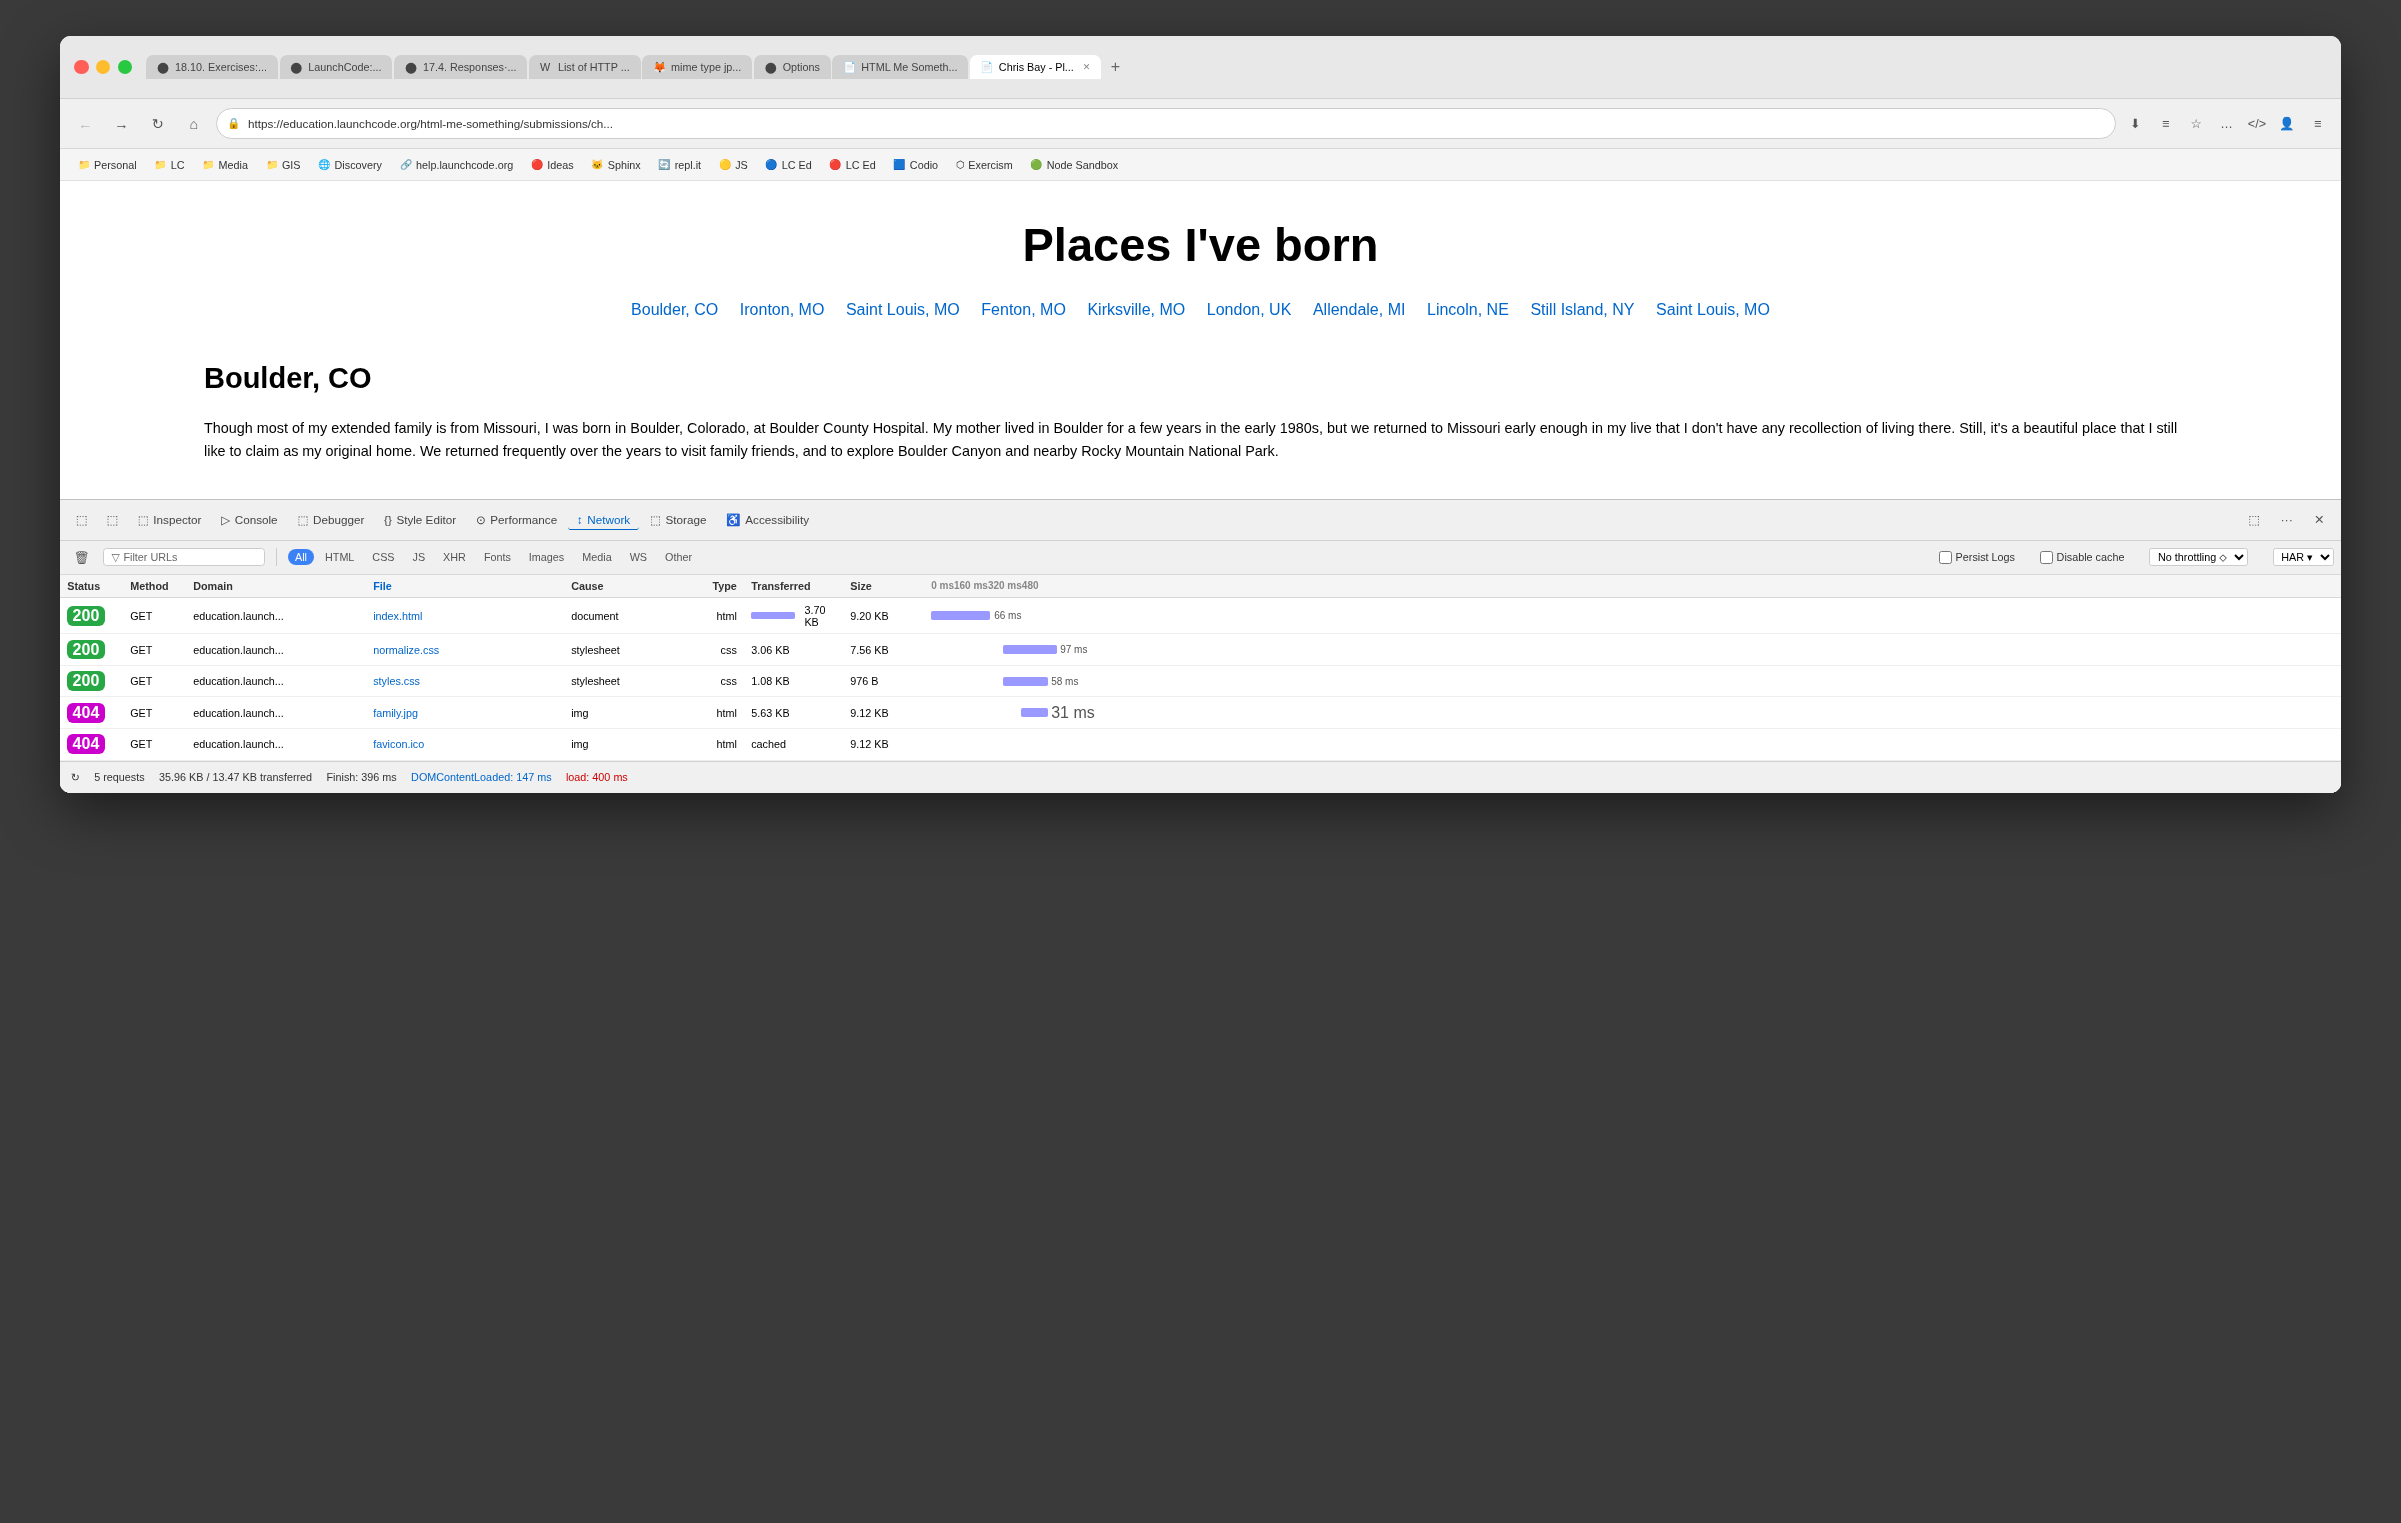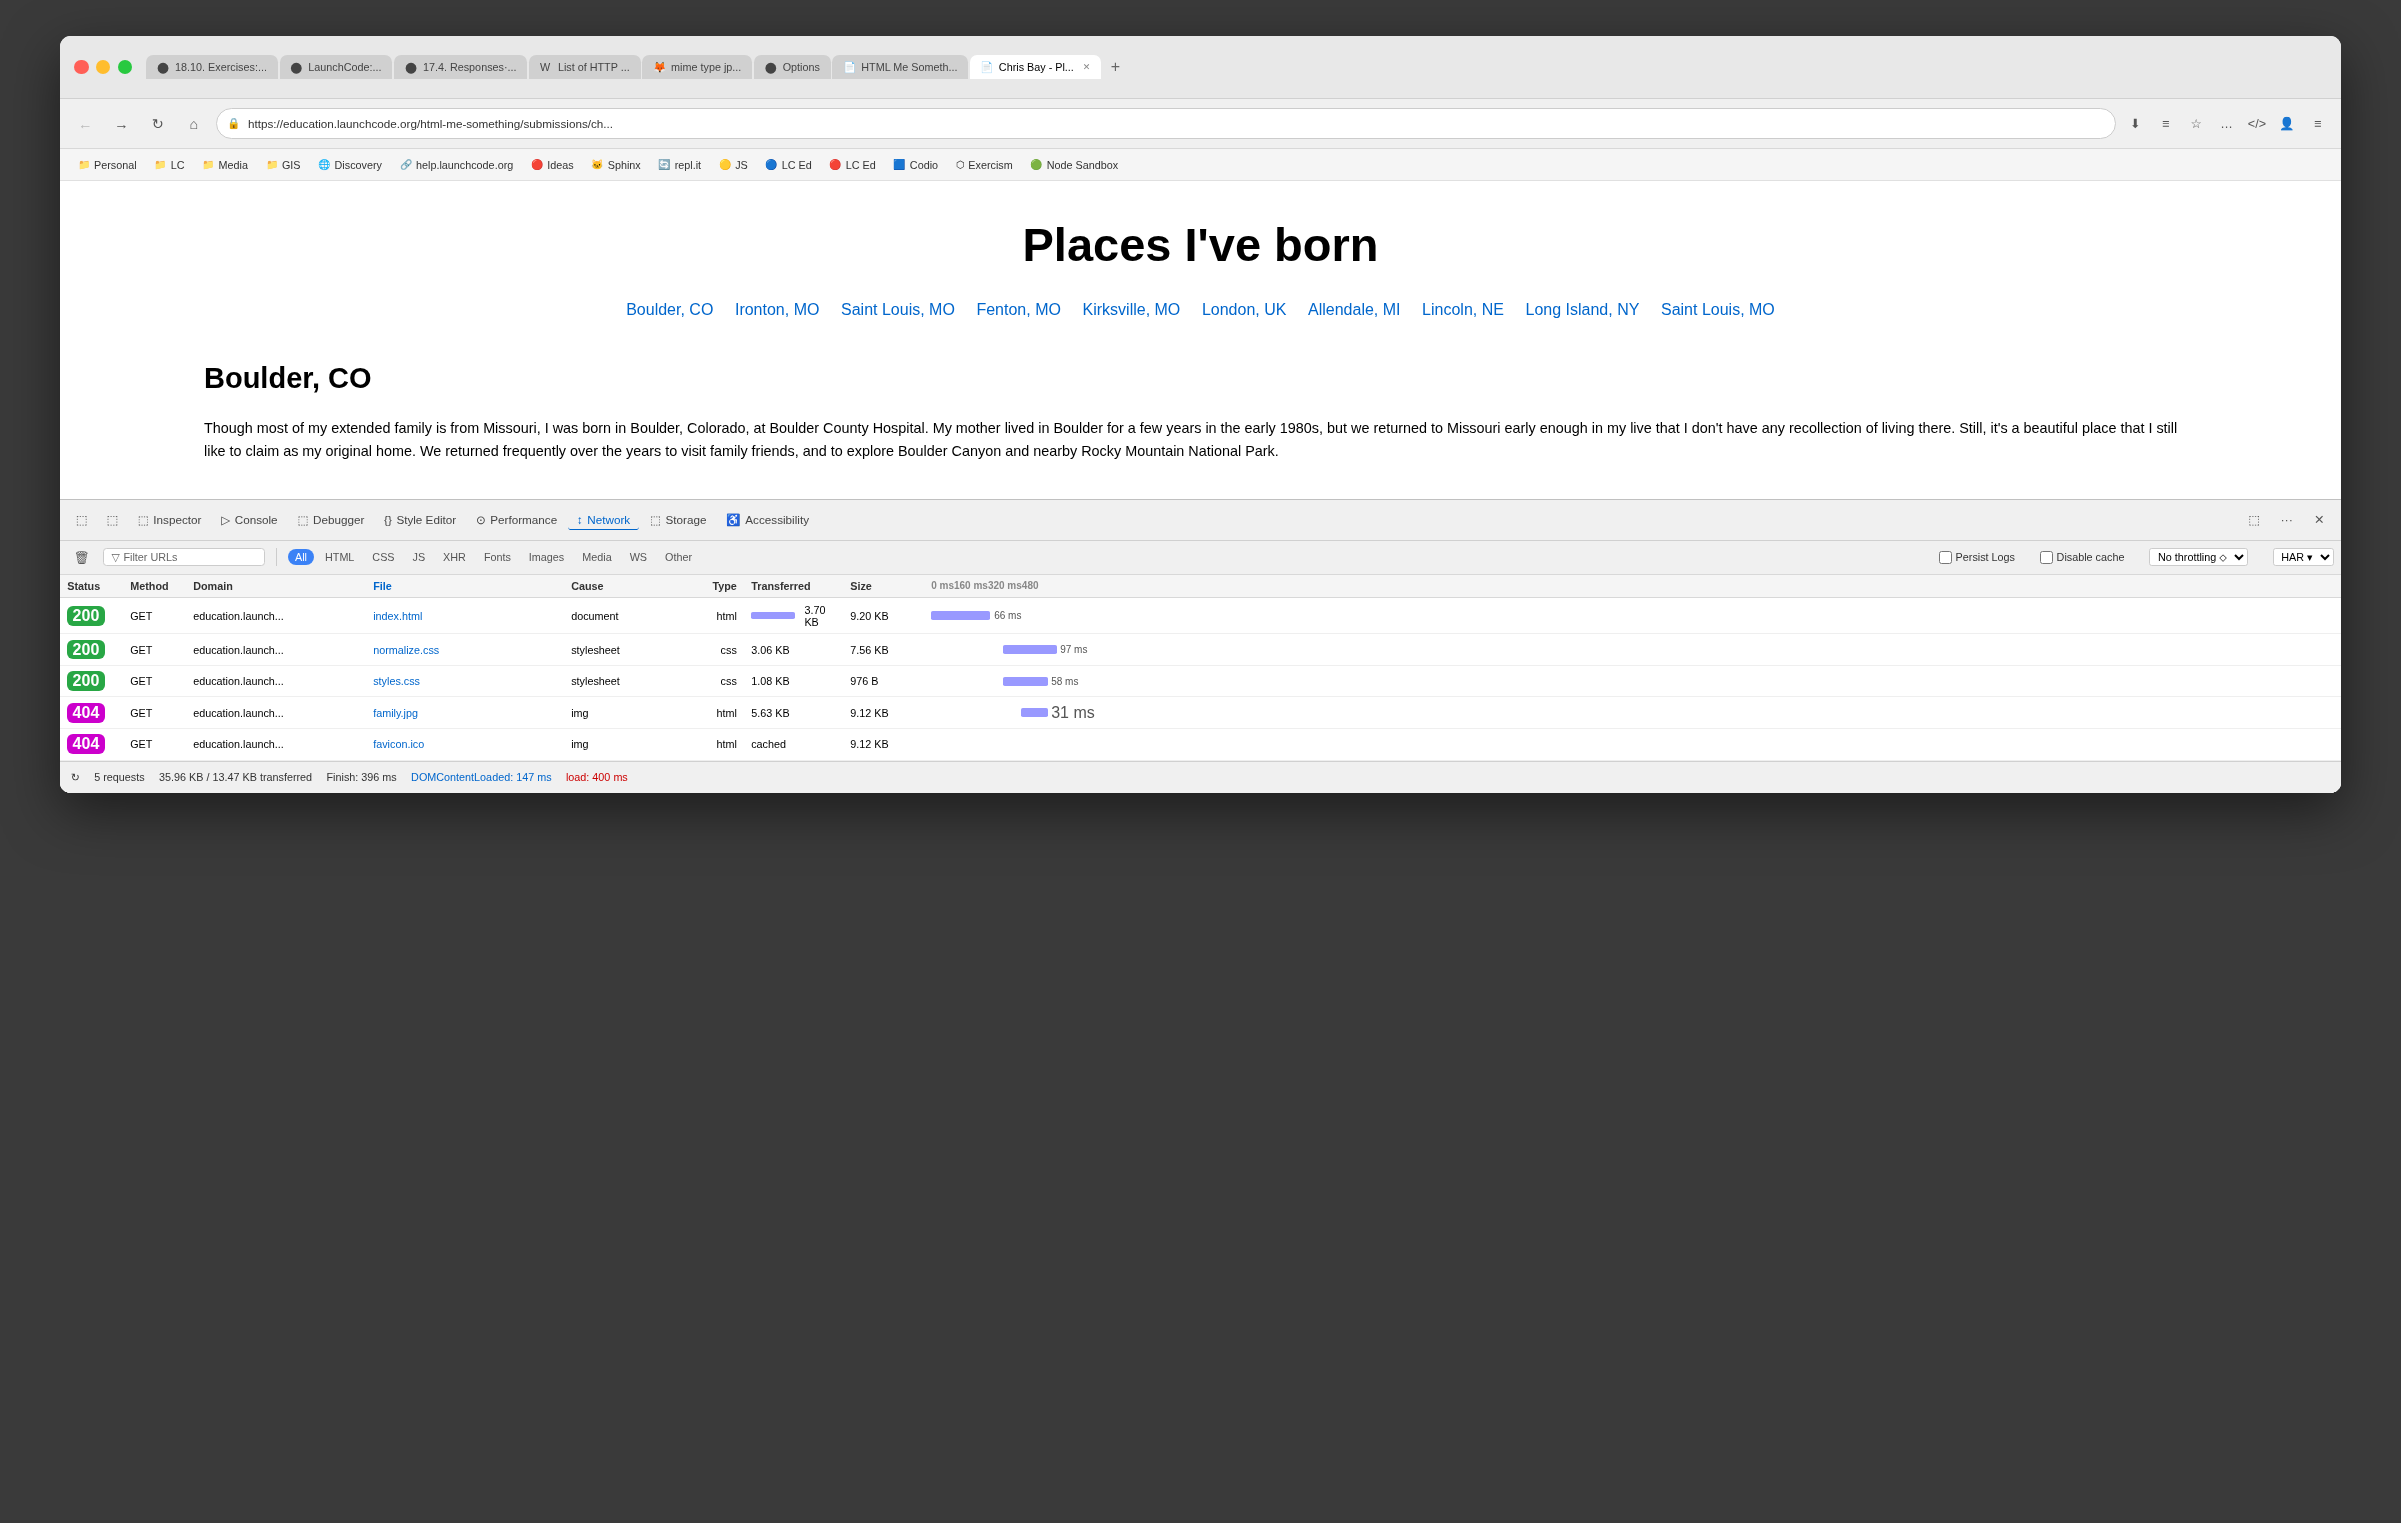--- a/index.html
+++ b/index.html
@@ -497,21 +497,21 @@
     <h1 class="page-title">Places I've born</h1>
     <div class="places-nav">
       <a href="#">Boulder, CO</a>
       <a href="#">Ironton, MO</a>
       <a href="#">Saint Louis, MO</a>
       <a href="#">Fenton, MO</a>
       <a href="#">Kirksville, MO</a>
       <a href="#">London, UK</a>
       <a href="#">Allendale, MI</a>
       <a href="#">Lincoln, NE</a>
-      <a href="#">Long Island, NY</a>
+      <a href="#">Still Island, NY</a>
       <a href="#">Saint Louis, MO</a>
     </div>
     <h2 class="section-title">Boulder, CO</h2>
     <p class="section-text">Though most of my extended family is from Missouri, I was born in Boulder, Colorado, at Boulder County Hospital. My mother lived in Boulder for a few years in the early 1980s, but we returned to Missouri early enough in my live that I don't have any recollection of living there. Still, it's a beautiful place that I still like to claim as my original home. We returned frequently over the years to visit family friends, and to explore Boulder Canyon and nearby Rocky Mountain National Park.</p>
   </div>
 
   <div class="devtools">
 
     <div class="devtools-toolbar">
       <div class="devtools-icon-btn">⬚</div>

